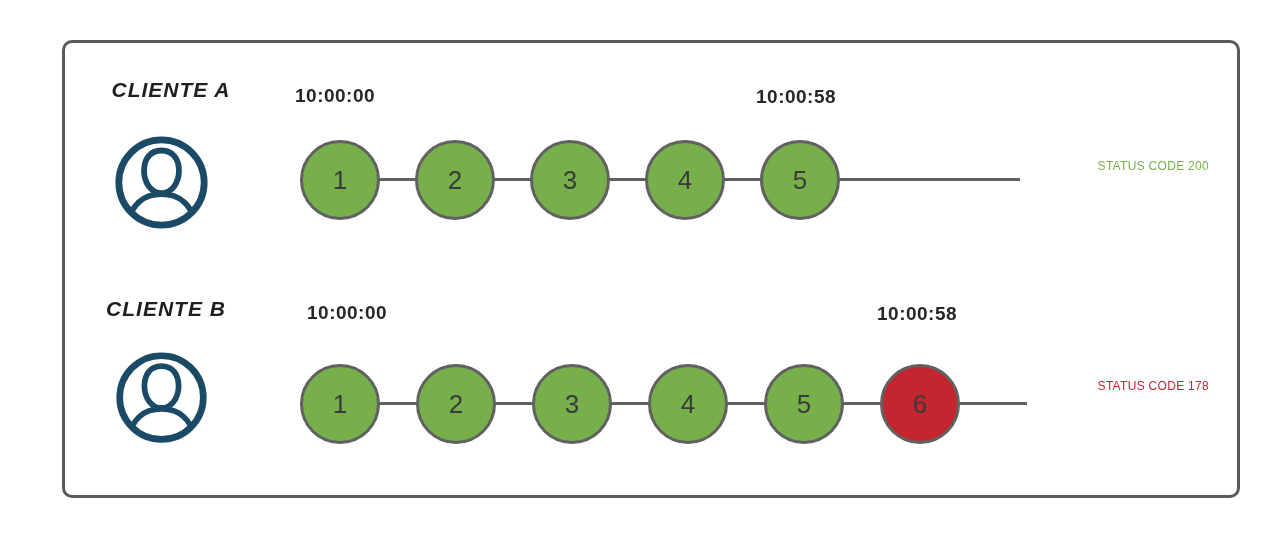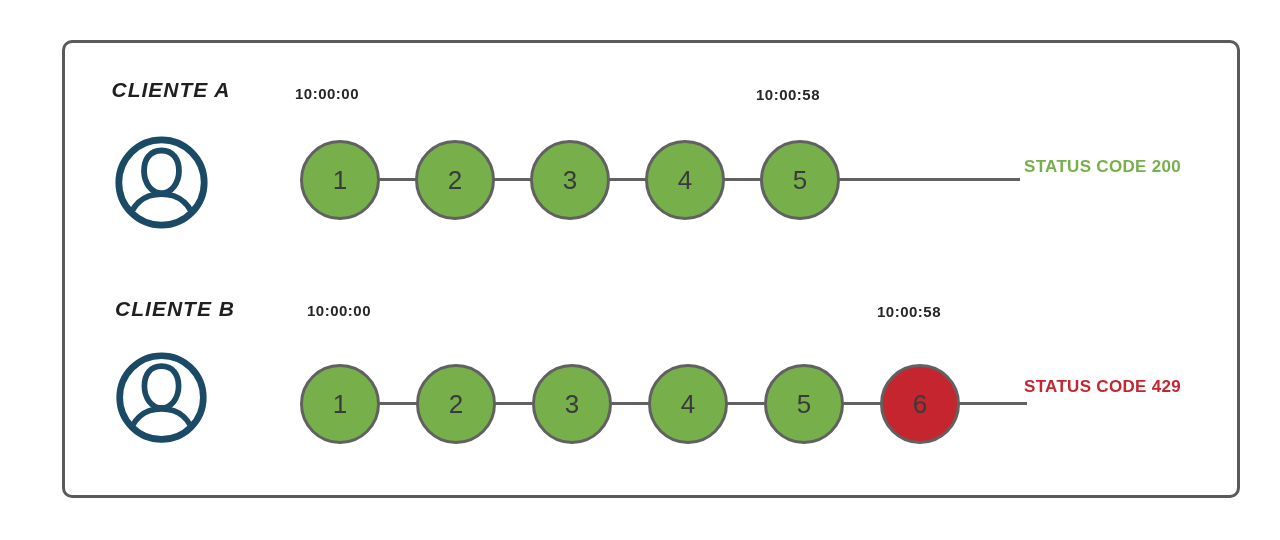--- a/index.html
+++ b/index.html
@@ -31,27 +31,27 @@
     position:absolute;
     width:150px;
     text-align:center;
     font-size:21px;
     font-weight:bold;
     font-style:italic;
     letter-spacing:1px;
     color:#1f1f1f;
   }
   .client-label.a{left:96px;top:78px;}
-  .client-label.b{left:100px;top:297px;}
+  .client-label.b{left:91px;top:297px;}
   .avatar{position:absolute;}
   .avatar.a{left:113px;top:134px;width:97px;height:97px;}
   .avatar.b{left:114px;top:350px;width:95px;height:95px;}
   .timestamp{
     position:absolute;
-    font-size:15px;
+    font-size:19px;
     font-weight:bold;
     color:var(--text-dark);
     letter-spacing:0.5px;
     white-space:nowrap;
   }
   .ts-a-start{left:295px;top:85px;}
   .ts-a-end{left:756px;top:86px;}
   .ts-b-start{left:307px;top:302px;}
   .ts-b-end{left:877px;top:303px;}
   .timeline{
@@ -74,23 +74,23 @@
   }
   .circle.ok{background:var(--success-green);}
   .circle.blocked{background:var(--error-red);}
   .row-a{top:140px;}
   .row-b{top:364px;}
   .ca1{left:300px;} .ca2{left:415px;} .ca3{left:530px;} .ca4{left:645px;} .ca5{left:760px;}
   .cb1{left:300px;} .cb2{left:416px;} .cb3{left:532px;} .cb4{left:648px;} .cb5{left:764px;} .cb6{left:880px;}
   .status{
     position:absolute;
     width:185px;
-    text-align:left;
-    font-weight:bold;
-    font-size:17px;
+    text-align:right;
+    font-weight:normal;
+    font-size:12px;
     line-height:23px;
     letter-spacing:0.3px;
     white-space:nowrap;
   }
   .status.green{color:var(--success-green);left:1024px;top:155px;}
   .status.red{color:var(--error-red);left:1024px;top:375px;}
 </style>
 </head>
 <body>
 
@@ -149,16 +149,16 @@
   <div class="timeline line-b"></div>
 
   <div class="circle ok row-b cb1">1</div>
   <div class="circle ok row-b cb2">2</div>
   <div class="circle ok row-b cb3">3</div>
   <div class="circle ok row-b cb4">4</div>
   <div class="circle ok row-b cb5">5</div>
   <div class="circle blocked row-b cb6">6</div>
 
   <div class="status red">
-    <div>STATUS CODE 429</div>
+    <div>STATUS CODE 178</div>
   </div>
 
 </div>
 
 </body></html>

